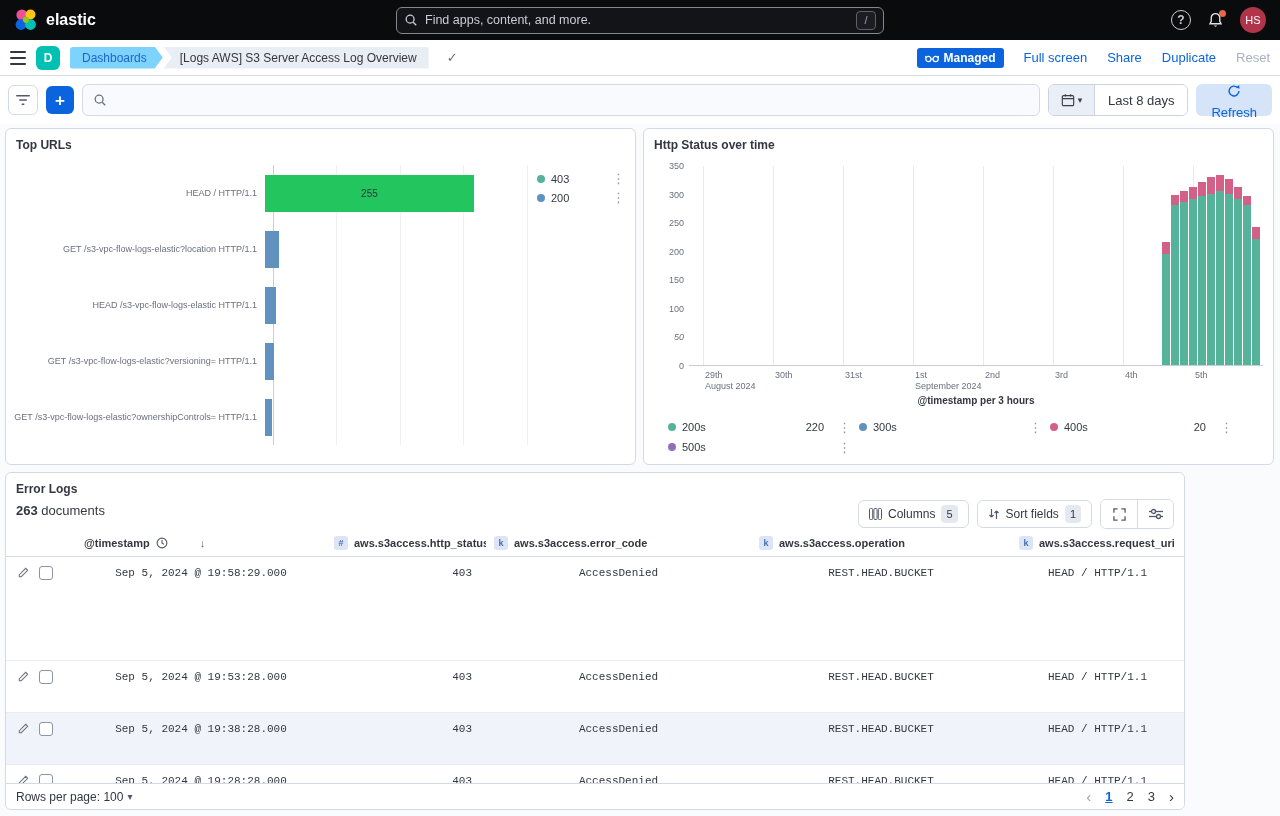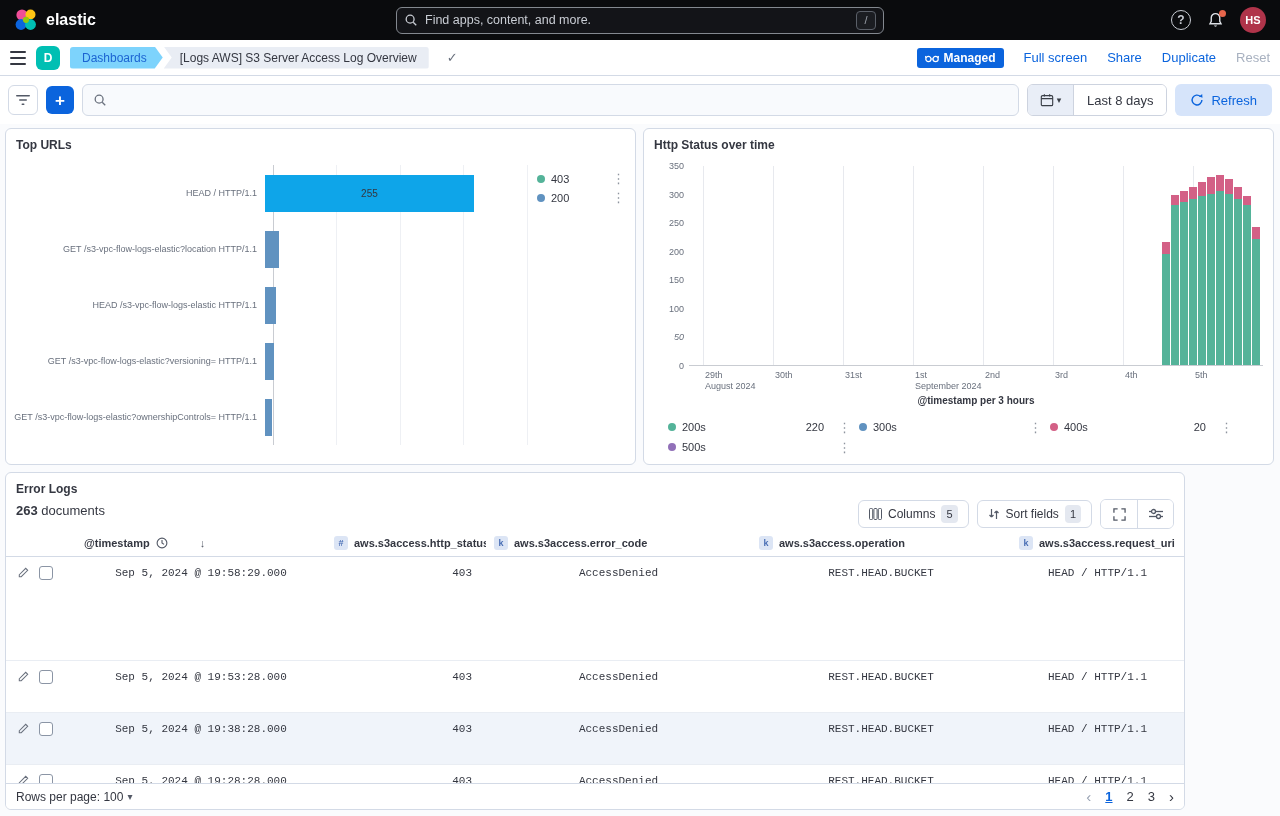--- a/index.html
+++ b/index.html
@@ -14,21 +14,21 @@
     gap:7px; padding:0 7px; color:#a6adb8; }
   .gsearch input { flex:1; background:transparent; border:none; outline:none; color:#c9cdd4; font-size:12.5px; }
   .gsearch input::placeholder { color:#c9cdd4; }
   .kbd { border:1px solid #5b6069; background:#1b1d22; border-radius:4px; min-width:20px; height:19px;
     line-height:17px; text-align:center; font-size:11px; color:#9aa0a9; padding:0 4px; }
   .topright { margin-left:auto; display:flex; align-items:center; gap:16px; }
   .helpcirc { width:20px; height:20px; border-radius:50%; border:1.5px solid #c9cdd4; color:#c9cdd4;
     font-size:12px; font-weight:700; display:flex; align-items:center; justify-content:center; }
   .bellwrap { position:relative; display:flex; }
   .belldot { position:absolute; top:-2px; right:-2px; width:7px; height:7px; border-radius:50%; background:#e7664c; }
-  .avatar { width:26px; height:26px; border-radius:50%; color:#fff; font-size:11px; font-weight:700;
+  .avatar { width:26px; height:26px; border-radius:50%; color:#fff; font-size:11px; font-weight:400;
     display:flex; align-items:center; justify-content:center; }
 
   
   .navbar2 { height:36px; background:#fff; border-bottom:1px solid #d3dae6; display:flex; align-items:center;
     padding:0 10px; gap:10px; }
   .spacebadge { width:24px; height:24px; border-radius:6px; color:#fff; font-size:12px; font-weight:700;
     display:flex; align-items:center; justify-content:center; }
   .crumbs { display:flex; align-items:center; }
   .crumb { height:22px; display:flex; align-items:center; font-size:12px; padding:0 12px; }
   .crumb.root { background:#7dd3fc; color:#1c64d2; font-weight:500;
@@ -52,21 +52,21 @@
     font-weight:700; display:flex; align-items:center; justify-content:center; line-height:1; }
   .kqlfield { flex:1; height:32px; border:1px solid #d3dae6; background:#f8fafd; border-radius:6px;
     display:flex; align-items:center; gap:8px; padding:0 10px; color:#69707d; }
   .kqlfield input { flex:1; background:transparent; border:none; outline:none; font-size:13px; color:#343741; }
   .kqlfield input::placeholder { color:#69707d; }
   .dategroup { display:flex; height:32px; border:1px solid #cdd3df; border-radius:6px; overflow:hidden; }
   .calbtn { width:46px; background:#e9eef7; display:flex; align-items:center; justify-content:center; gap:3px;
     border-right:1px solid #cdd3df; color:#3a3f47; }
   .daterange { padding:0 13px; display:flex; align-items:center; font-size:13px; color:#343741; background:#fff; }
   .refreshbtn { height:32px; display:flex; align-items:center; gap:7px; background:#d6e4fa; color:#0b64dd;
-    padding:0 15px; border-radius:6px; font-size:13px; font-weight:500; }
+    padding:0 15px; border-radius:6px; font-size:13px; font-weight:500;flex-direction:column; }
 
   
   .dash { height:692px; background:#fafbfd; padding:4px 5px 0; }
   .toprow { display:flex; gap:7px; }
   .panel { background:#fff; border:1px solid #d3dae6; border-radius:6px; position:relative; }
   .panel.half { width:631px; height:337px; }
   .panel.errors { margin-top:7px; width:1180px; height:338px; overflow:hidden; }
   .ptitle { font-size:12px; font-weight:700; color:#343741; padding:9px 10px 0; }
 
   
@@ -260,21 +260,21 @@
   <div class="toprow">
 
     <section class="panel half">
       <h2 class="ptitle">Top URLs</h2>
       <div class="tu-chart">
         <div class="tu-grid"></div>
 
       <div class="turow">
             <div class="tulabel">HEAD / HTTP/1.1</div>
             <div class="tubarwrap">
-              <div class="tubar" style="width: 208.9px; background: #0ea5e9;">
+              <div class="tubar" style="width: 208.9px; background: #22c55e;">
                 <span class="tuval">255</span>
               </div>
             </div>
           </div>
           <div class="turow">
             <div class="tulabel">GET /s3-vpc-flow-logs-elastic?location HTTP/1.1</div>
             <div class="tubarwrap">
               <div class="tubar" style="width: 13.9px; background: rgb(96, 146, 192);"></div>
             </div>
           </div>

